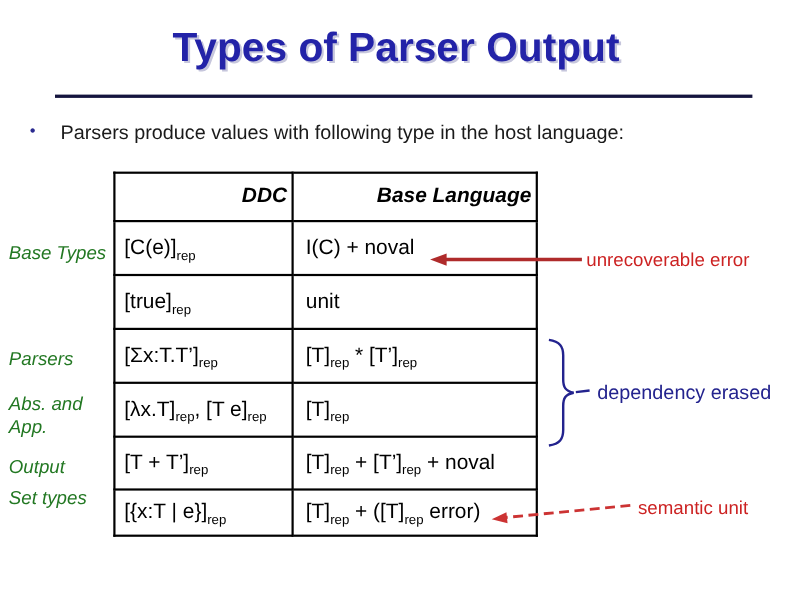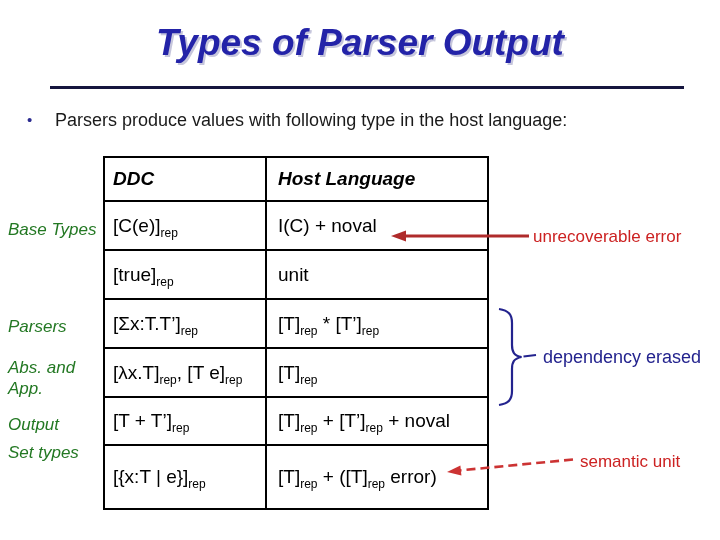--- a/index.html
+++ b/index.html
@@ -3,21 +3,21 @@
 <meta charset="utf-8">
 <style>
   html,body { margin:0; padding:0; background:#ffffff; }
   .slide {
     position:relative; width:720px; height:540px; background:#ffffff;
     font-family:"Liberation Sans", sans-serif; overflow:hidden;
   }
   .title {
     position:absolute; top:22px; left:0; width:720px; text-align:center;
     font-size:37px; font-weight:bold; color:var(--title_blue,#2323A8);
-    text-shadow:2px 2px 0 #c6c6dc; white-space:nowrap;font-style:italic;
+    text-shadow:2px 2px 0 #c6c6dc; white-space:nowrap;
   }
   .rule {
     position:absolute; top:86px; left:50px; width:634px; height:3px;
     background:var(--rule_navy,#15153E);
   }
   .bullet-dot {
     position:absolute; left:27px; top:111px; font-size:15px; color:#2b2b90;
   }
   .bullet-text {
     position:absolute; left:55px; top:110px; font-size:18px; color:#1a1a1a;
@@ -28,21 +28,21 @@
     table-layout:fixed;
   }
   .col-ddc  { width:162px; }
   .col-host { width:222px; }
   table.types th, table.types td {
     border:2px solid #000; font-size:19px; color:#000;
     vertical-align:middle; padding:0 4px 0 8px; overflow:hidden;
   }
   table.types th:nth-child(2), table.types td:nth-child(2) { padding-left:11px; }
   table.types thead tr { height:44px; }
-  table.types th { font-weight:bold; font-style:italic; text-align:left;margin-left:29px; }
+  table.types th { font-weight:bold; font-style:italic; text-align:right;margin-left:29px; }
   table.types sub { font-size:12px; line-height:0; vertical-align:-5px; }
   .rowlabel {
     position:absolute; left:8px; width:95px; font-size:17px; font-style:italic;
     color:var(--label_green,#237823); line-height:21px;
   }
   .lbl-base { top:219px; }
   .lbl-prod { top:316px; }
   .lbl-abs  { top:357px; }
   .lbl-union{ top:414px; }
   .lbl-set  { top:442px; }
@@ -81,21 +81,21 @@
   <div class="rowlabel lbl-set">Set types</div>
 
   <table class="types">
     <colgroup>
         <col class="col-ddc">
         <col class="col-host">
       </colgroup>
     <thead>
       <tr>
         <th>DDC</th>
-        <th>Host Language</th>
+        <th>Base Language</th>
       </tr>
     </thead>
     <tbody>
         <tr style="height: 49px;">
           <td>[C(e)]<sub>rep</sub></td>
           <td>I(C) + noval</td>
         </tr>
         <tr style="height: 49px;">
           <td>[true]<sub>rep</sub></td>
           <td>unit</td>
@@ -105,21 +105,21 @@
           <td>[T]<sub>rep</sub> * [T’]<sub>rep</sub></td>
         </tr>
         <tr style="height: 49px;">
           <td>[λx.T]<sub>rep</sub>, [T e]<sub>rep</sub></td>
           <td>[T]<sub>rep</sub></td>
         </tr>
         <tr style="height: 48px;">
           <td>[T + T’]<sub>rep</sub></td>
           <td>[T]<sub>rep</sub> + [T’]<sub>rep</sub> + noval</td>
         </tr>
-        <tr style="height: 64px;">
+        <tr style="height: 42px;">
           <td>[{x:T | e}]<sub>rep</sub></td>
           <td>[T]<sub>rep</sub> + ([T]<sub>rep</sub> error)</td>
         </tr>
       </tbody>
   </table>
 
   <svg class="overlay" viewBox="0 0 720 540">
     <g>
       <line class="arrow-solid" x1="529" y1="236" x2="403" y2="236"></line>
       <polygon class="arrow-solid-head" points="391,236 406,230.5 406,241.5"></polygon>

